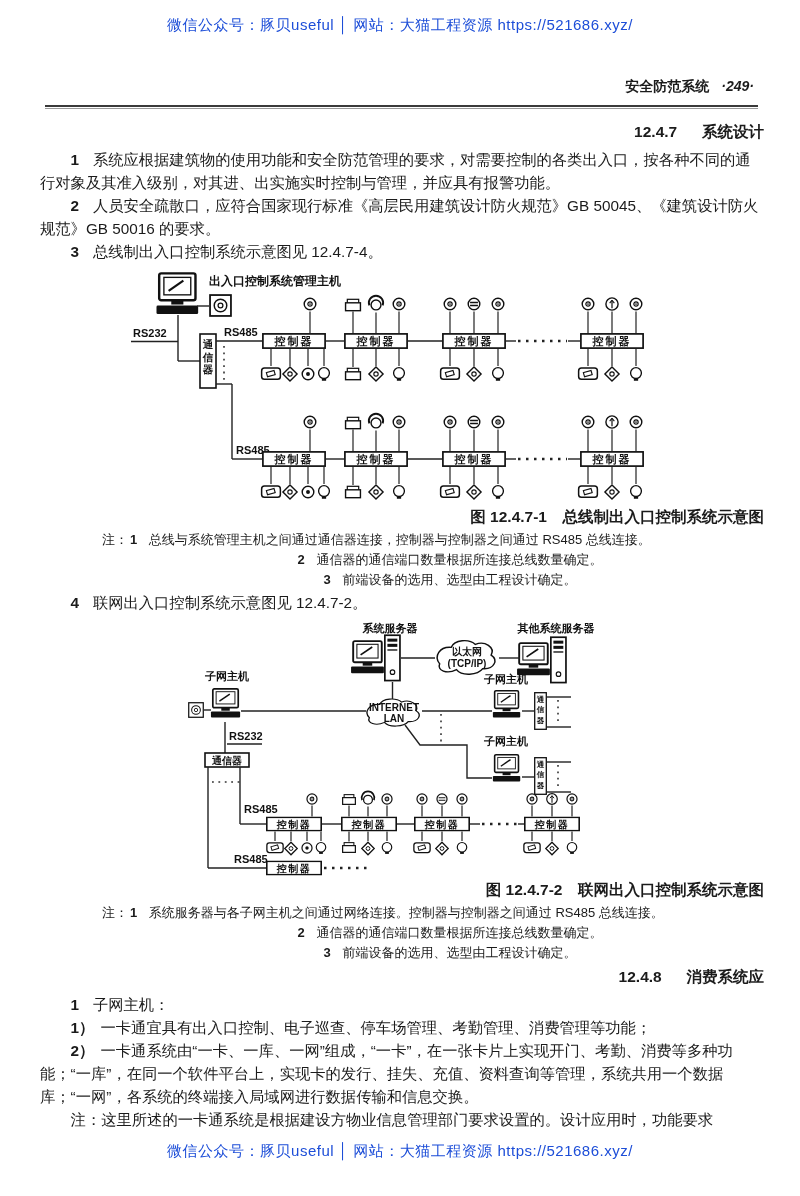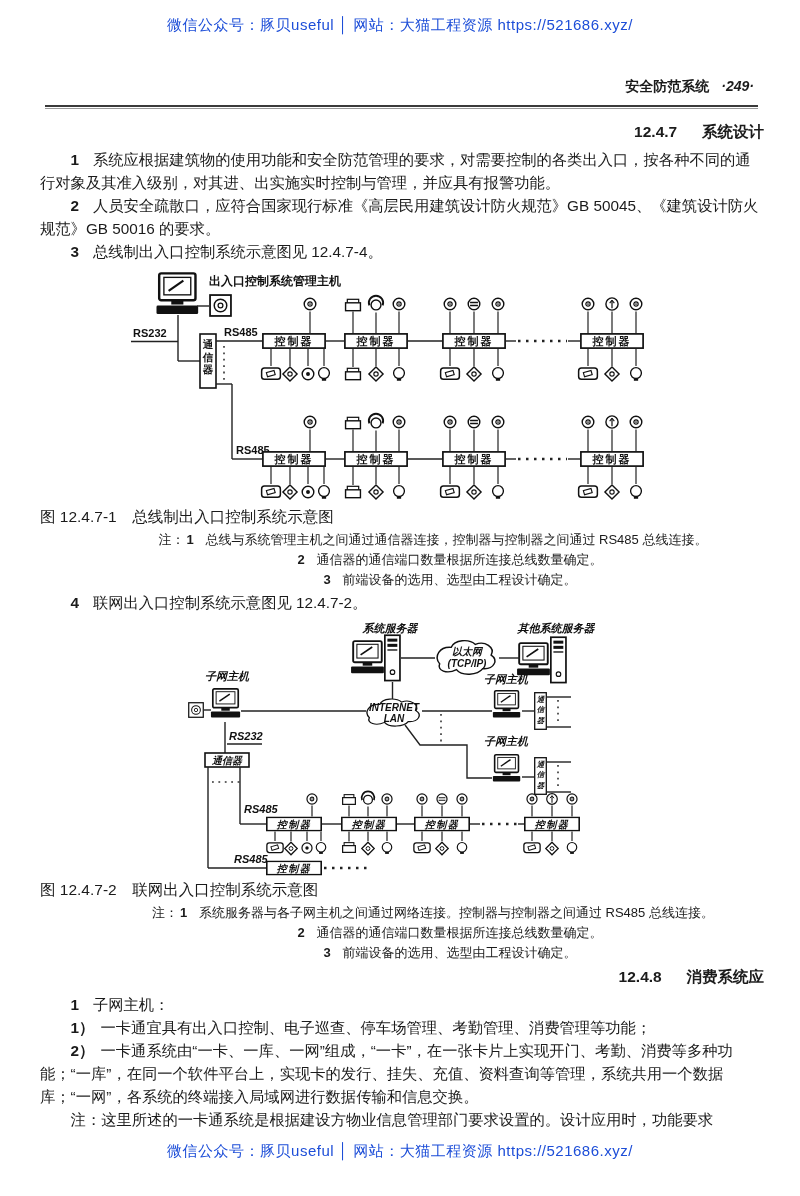--- a/index.html
+++ b/index.html
@@ -17,24 +17,24 @@
   .running-head .pageno { margin-left:12px; font-style:italic; font-weight:bold; }
   .header-rule { position:absolute; top:105px; left:45px; right:42px; height:4px;
     border-top:2.5px solid #3a3a3a; border-bottom:1.3px solid #9a9a9a; }
   .content { position:absolute; top:118px; left:40px; width:724px; }
   .sec-head { font-size:15.5px; font-weight:bold; margin:4px 0 5px 0;text-align:right; }
   .sec-head .sec-num { margin-right:1.6em; }
   p.para { margin:0; font-size:15.3px; line-height:23px; text-indent:2em; }
   p.para .num { font-weight:bold; margin-right:0.9em; }
   p.para .subnum { font-weight:bold; margin-right:0.4em; }
   .fig1-wrap { margin:3px 0 0 57px; line-height:0; }
-  .fig2-wrap { margin:0 0 0 88px; line-height:0;font-style:italic; }
-  .fig-caption { text-align:left; font-weight:normal; font-size:15.5px; line-height:22px; margin:1px 0 2px 0; }
+  .fig2-wrap { margin:0 0 0 88px; line-height:0; }
+  .fig-caption { text-align:right; font-weight:bold; font-size:15.5px; line-height:22px; margin:1px 0 2px 0; }
   .notes { font-size:13px; line-height:20px; margin-bottom:1px; }
-  .note.first { padding-left:62px;text-align:center; }
+  .note.first { padding-left:62px; }
   .note.rest { padding-left:96px;text-align:center; }
   .note .note-num { font-weight:bold; margin-right:0.9em; }
   .note .note-prefix { margin-right:0.15em; }
   
   svg text { fill:#111; }
   .lbl  { font-size:12px;  font-weight:bold; }
   .lbl-s{ font-size:11px;  font-weight:bold; }
   .ctext{ font-size:10px;  font-weight:bold; text-anchor:middle; }
   .vtext{ font-size:10.5px;font-weight:bold; text-anchor:middle; }
   .ln   { stroke:#222; stroke-width:1.4; fill:none; }

